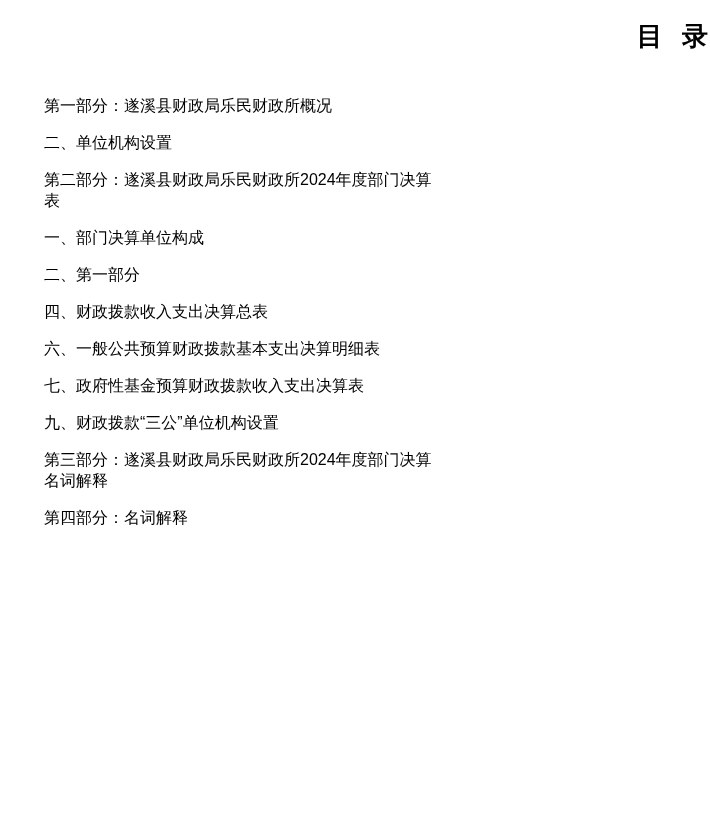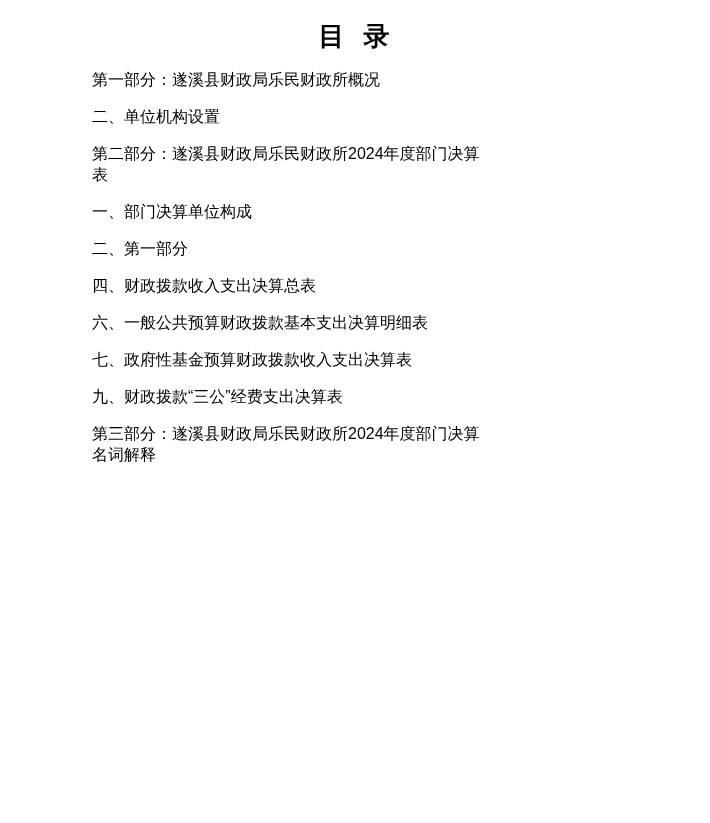--- a/index.html
+++ b/index.html
@@ -8,30 +8,30 @@
     background: #ffffff;
   }
   body {
     width: 710px;
     height: 823px;
     overflow: hidden;
     font-family: "Liberation Sans", "DejaVu Sans", sans-serif;
     color: #000000;
   }
   .doc-title {
-    margin: 20px 0 18px 0;
-    text-align: center;
+    margin: 20px 0 44px 0;
+    text-align: right;
     font-size: 26px;
     line-height: 32px;
     font-weight: bold;
     word-spacing: 8px;
     letter-spacing: 2px;
   }
   .toc {
-    margin-left: 92px;
+    margin-left: 44px;
     width: 560px;
   }
   .toc-entry {
     margin: 0 0 16px 0;
     padding: 0;
   }
 </style>
 </head>
 <body>
 
@@ -96,26 +96,27 @@
     </p>
     <div class="line line-first">七、政府性基金预算财政拨款收入支出决算表</div>
   <p></p>
 
   <p class="toc-entry item">
     </p>
   <p></p>
 
   <p class="toc-entry item">
     </p>
-    <div class="line line-first">九、财政拨款“三公”经费支出决算表</div>
+    <div class="line line-first">九、财政拨款“三公”单位机构设置</div>
   <p></p>
 
   <p class="toc-entry heading">
     </p>
     <div class="line line-first">第三部分：遂溪县财政局乐民财政所2024年度部门决算</div>
     <div class="line">名词解释</div>
   <p></p>
 
   <p class="toc-entry heading">
     </p>
+    <div class="line line-first">第四部分：名词解释</div>
   <p></p>
 
 </div>
 
 </body></html>

